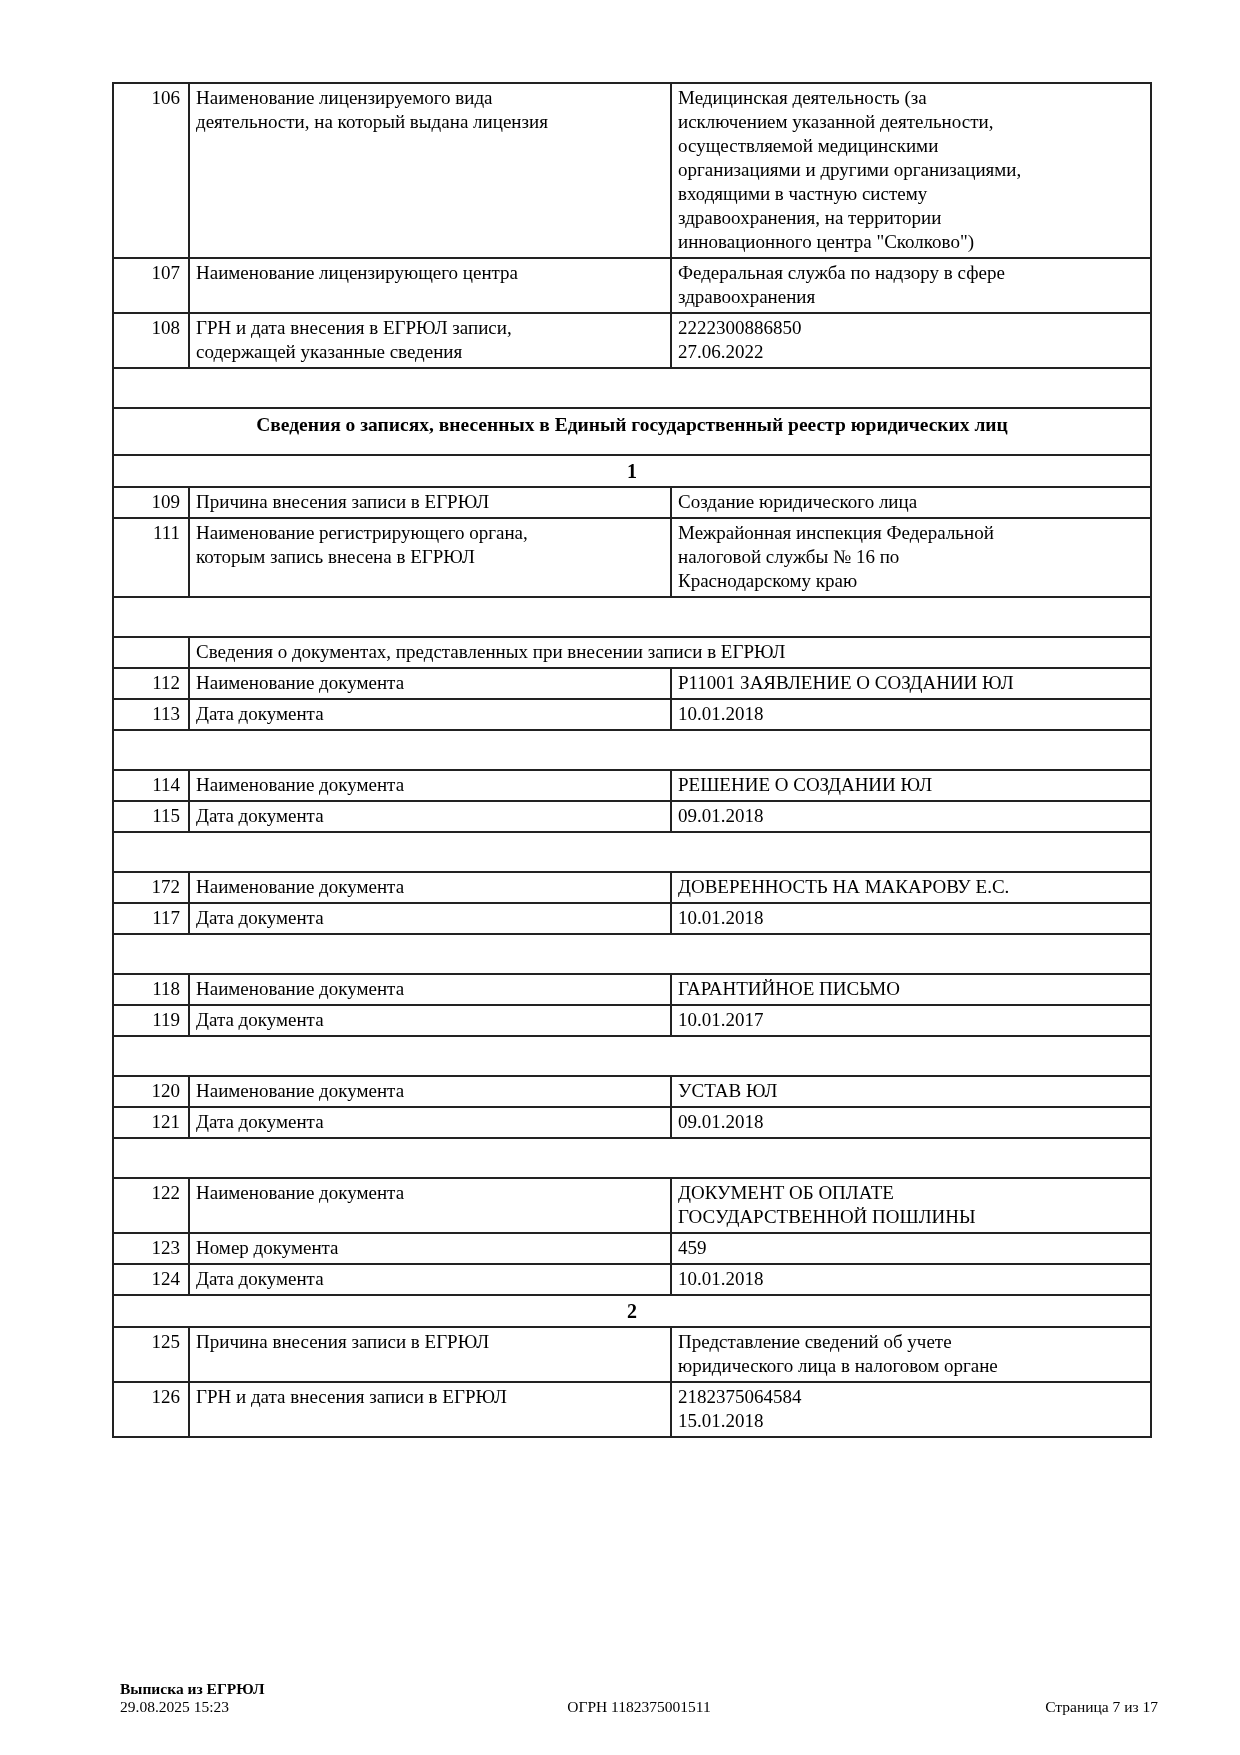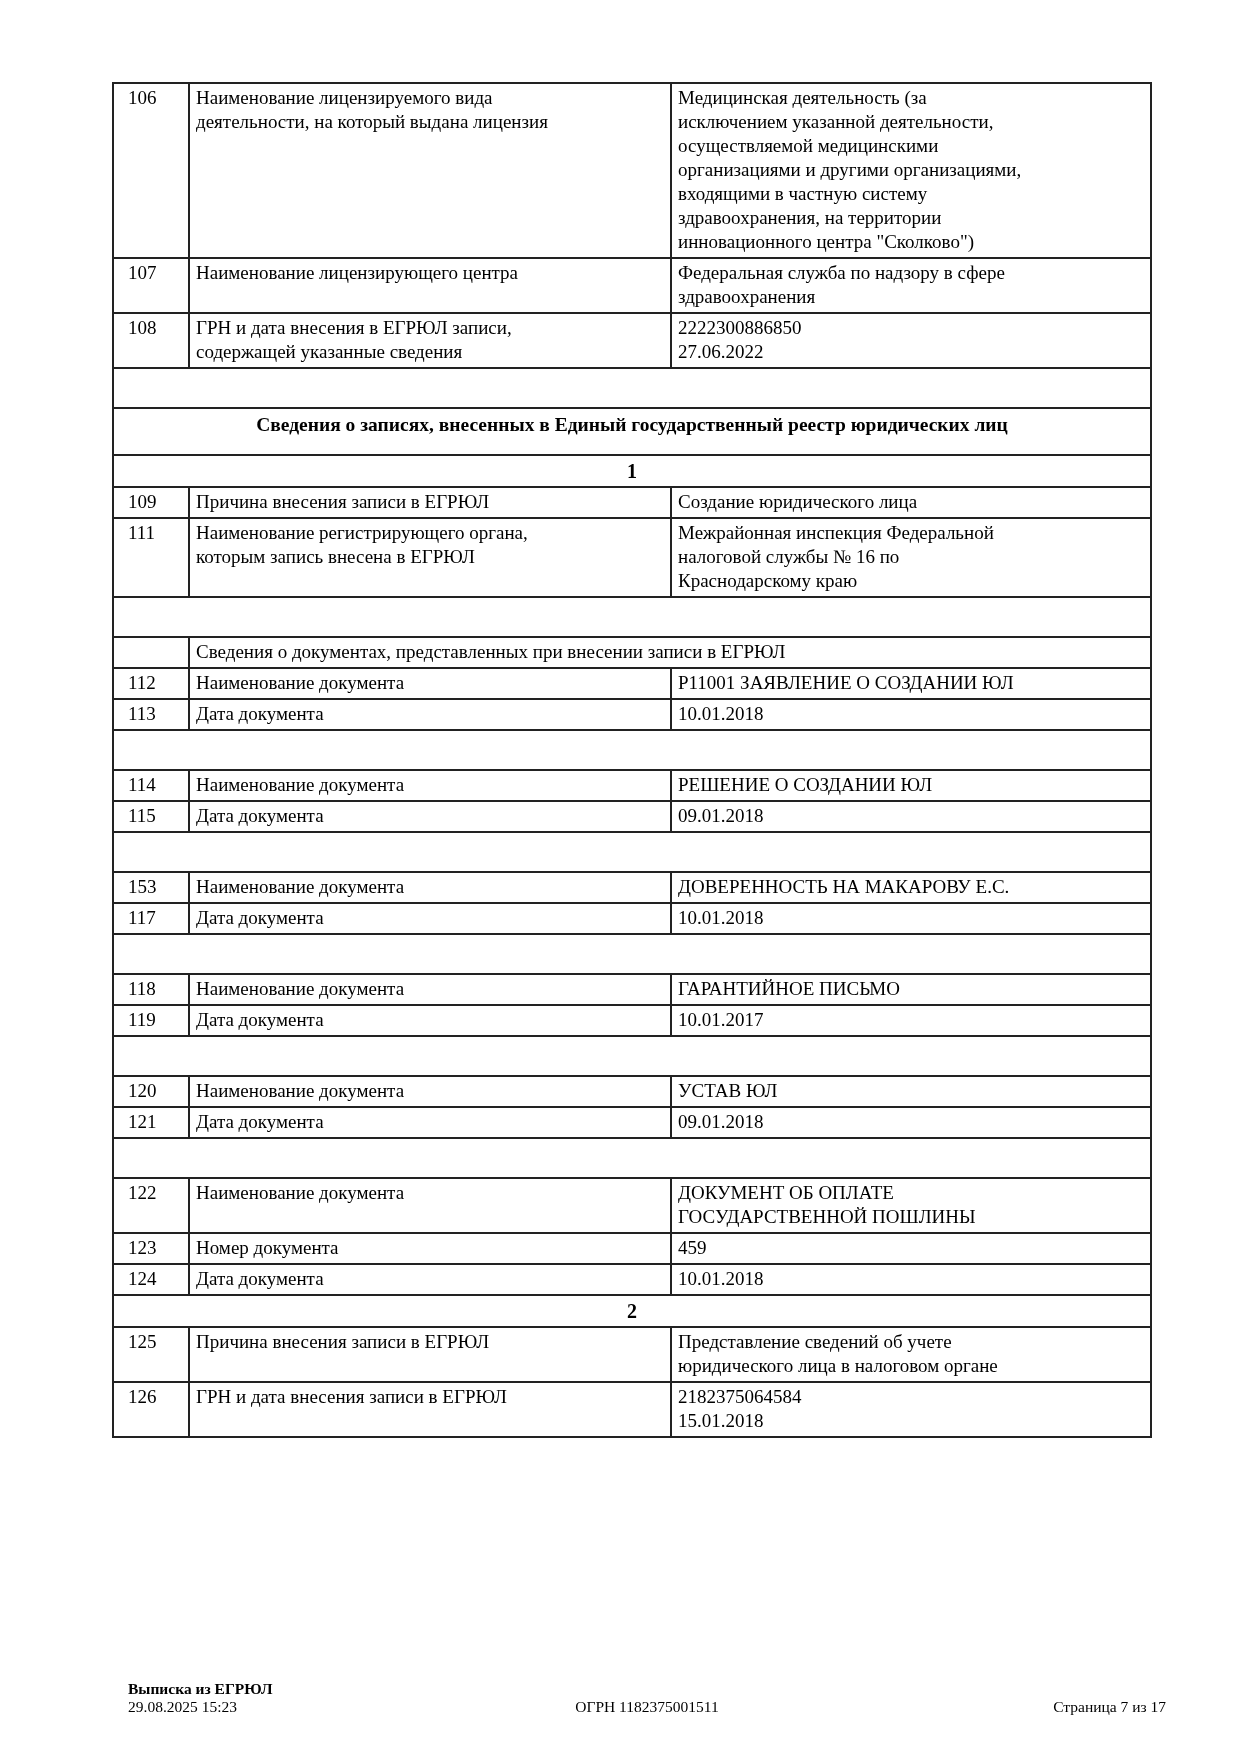--- a/index.html
+++ b/index.html
@@ -32,21 +32,21 @@
   td {
     border: 2px solid #222222;
     vertical-align: top;
     font-size: 19px;
     line-height: 24px;
     padding: 2px 6px 3px 6px;
     white-space: pre-wrap;
     overflow: hidden;
   }
   td.num {
-    text-align: left;
+    text-align: right;
     padding-right: 8px;
     padding-left: 14px;
   }
   td.spacer {
     height: 38px;
     padding: 0;
   }
   td.section {
     text-align: center;
     font-weight: bold;
@@ -58,21 +58,21 @@
     text-align: center;
     font-weight: bold;
     font-size: 20px;
     padding: 3px 6px;
   }
   td.subheader {
     white-space: normal;
   }
   .footer {
     position: absolute;
-    left: 128px;
+    left: 120px;
     top: 1680px;
     width: 1038px;
     display: flex;
     justify-content: space-between;
     align-items: flex-end;
     font-size: 15.5px;
     line-height: 18px;
   }
   .footer .f-left   { flex: 1; text-align: left; }
   .footer .f-center { flex: 1; text-align: center; }
@@ -165,21 +165,21 @@
       </tr>
       <tr>
         <td class="num">115</td>
         <td class="label">Дата документа</td>
         <td class="value">09.01.2018</td>
       </tr>
       <tr>
         <td class="spacer" colspan="3"></td>
       </tr>
       <tr>
-        <td class="num">153</td>
+        <td class="num">172</td>
         <td class="label">Наименование документа</td>
         <td class="value">ДОВЕРЕННОСТЬ НА МАКАРОВУ Е.С.</td>
       </tr>
       <tr>
         <td class="num">117</td>
         <td class="label">Дата документа</td>
         <td class="value">10.01.2018</td>
       </tr>
       <tr>
         <td class="spacer" colspan="3"></td>

